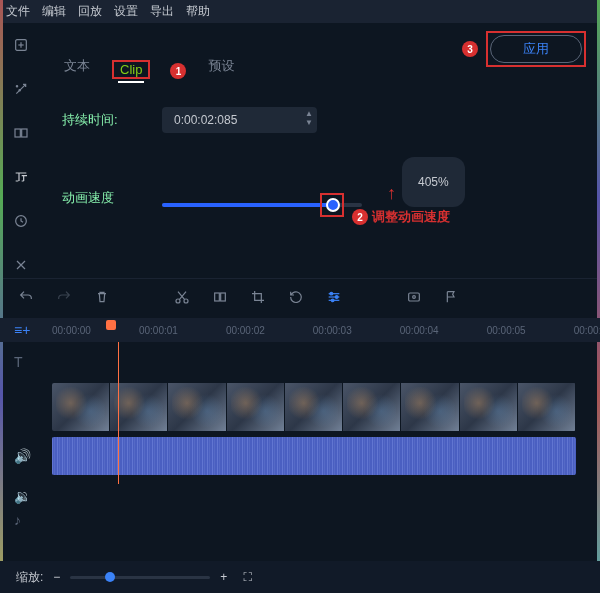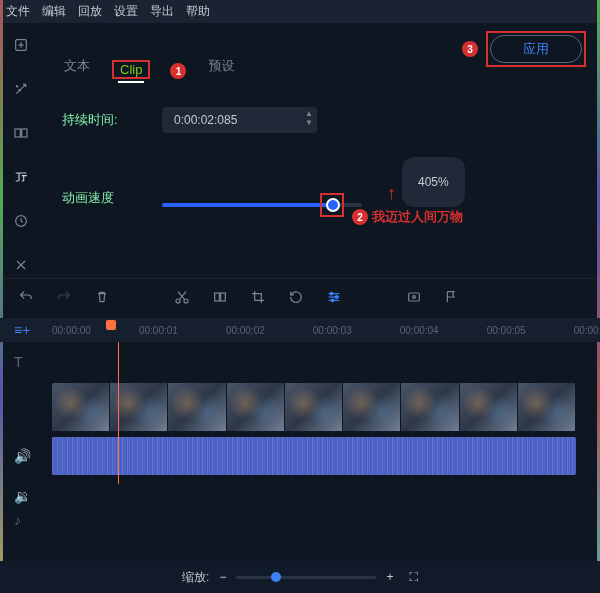--- a/index.html
+++ b/index.html
@@ -48,21 +48,21 @@
 .video-track{height:54px;display:flex;align-items:center;}
 .thumbs{display:flex;margin-left:10px;height:48px;width:524px;overflow:hidden;border-radius:2px;}
 .thumb{flex:1;background:linear-gradient(135deg,#4a5568 0%,#2d3748 50%,#718096 100%);border-right:1px solid #0d1621;position:relative;}
 .thumb::after{content:"";position:absolute;inset:4px;background:radial-gradient(circle at 30% 40%,rgba(200,150,100,0.4),transparent 40%),radial-gradient(circle at 70% 60%,rgba(100,150,200,0.3),transparent 40%);}
 .audio-track{height:44px;display:flex;align-items:center;}
 .wave{margin-left:10px;width:524px;height:38px;background:#4a5fc1;border-radius:2px;position:relative;overflow:hidden;}
 .wave::before{content:"";position:absolute;inset:0;background:repeating-linear-gradient(90deg,#6b7fd8 0 1px,transparent 1px 2px,#5a6fc8 2px 3px,transparent 3px 5px);opacity:0.7;}
 .playhead{position:absolute;left:118px;top:0;bottom:0;width:1px;background:#ff7043;z-index:5;}
 .empty-tracks{padding-left:14px;}
 .empty-row{height:24px;display:flex;align-items:center;color:#3a4454;font-size:13px;}
-.footer{position:absolute;bottom:0;left:0;right:0;height:32px;background:#111a28;display:flex;align-items:center;padding:0 16px;justify-content:center;font-size:12px;}
+.footer{position:absolute;bottom:0;left:0;right:0;height:32px;background:#111a28;display:flex;align-items:center;padding:0 16px;justify-content:flex-start;font-size:12px;}
 .zoom{display:flex;align-items:center;gap:10px;}
 .zoom-track{width:140px;height:3px;background:#2a3444;position:relative;border-radius:2px;}
 .zoom-thumb{position:absolute;width:10px;height:10px;background:#3b82f6;border-radius:50%;top:-4px;left:25%;cursor:pointer;}
 .edge{position:absolute;top:0;bottom:0;width:3px;}
 .edge.l{left:0;background:linear-gradient(#a55,#5a5,#55a,#aa5);}
 .edge.r{right:0;background:linear-gradient(#5a5,#55a,#a55,#5aa);}
 svg{width:16px;height:16px;fill:none;stroke:currentColor;stroke-width:1.8;}
 </style>
 </head>
 <body>
@@ -154,21 +154,21 @@
         <div class="slider-fill"></div>
         <div class="slider-thumb"></div>
         <div class="redbox-thumb"></div>
       </div>
       <span class="speed-val">405%</span>
     </div>
 
     <div class="anno-arrow">↑</div>
     <div class="anno">
       <span class="badge">2</span>
-      <span>我迈过人间万物</span>
+      <span>调整动画速度</span>
     </div>
   </div>
 </div>
 
 <div class="toolbar">
   <span class="tool"><svg viewBox="0 0 24 24">
         <path d="M9 14l-5-5 5-5M4 9h11a5 5 0 015 5v1"></path>
       </svg></span>
   <span class="tool" style="opacity:.4"><svg viewBox="0 0 24 24">
         <path d="M15 14l5-5-5-5M20 9H9a5 5 0 00-5 5v1"></path>

